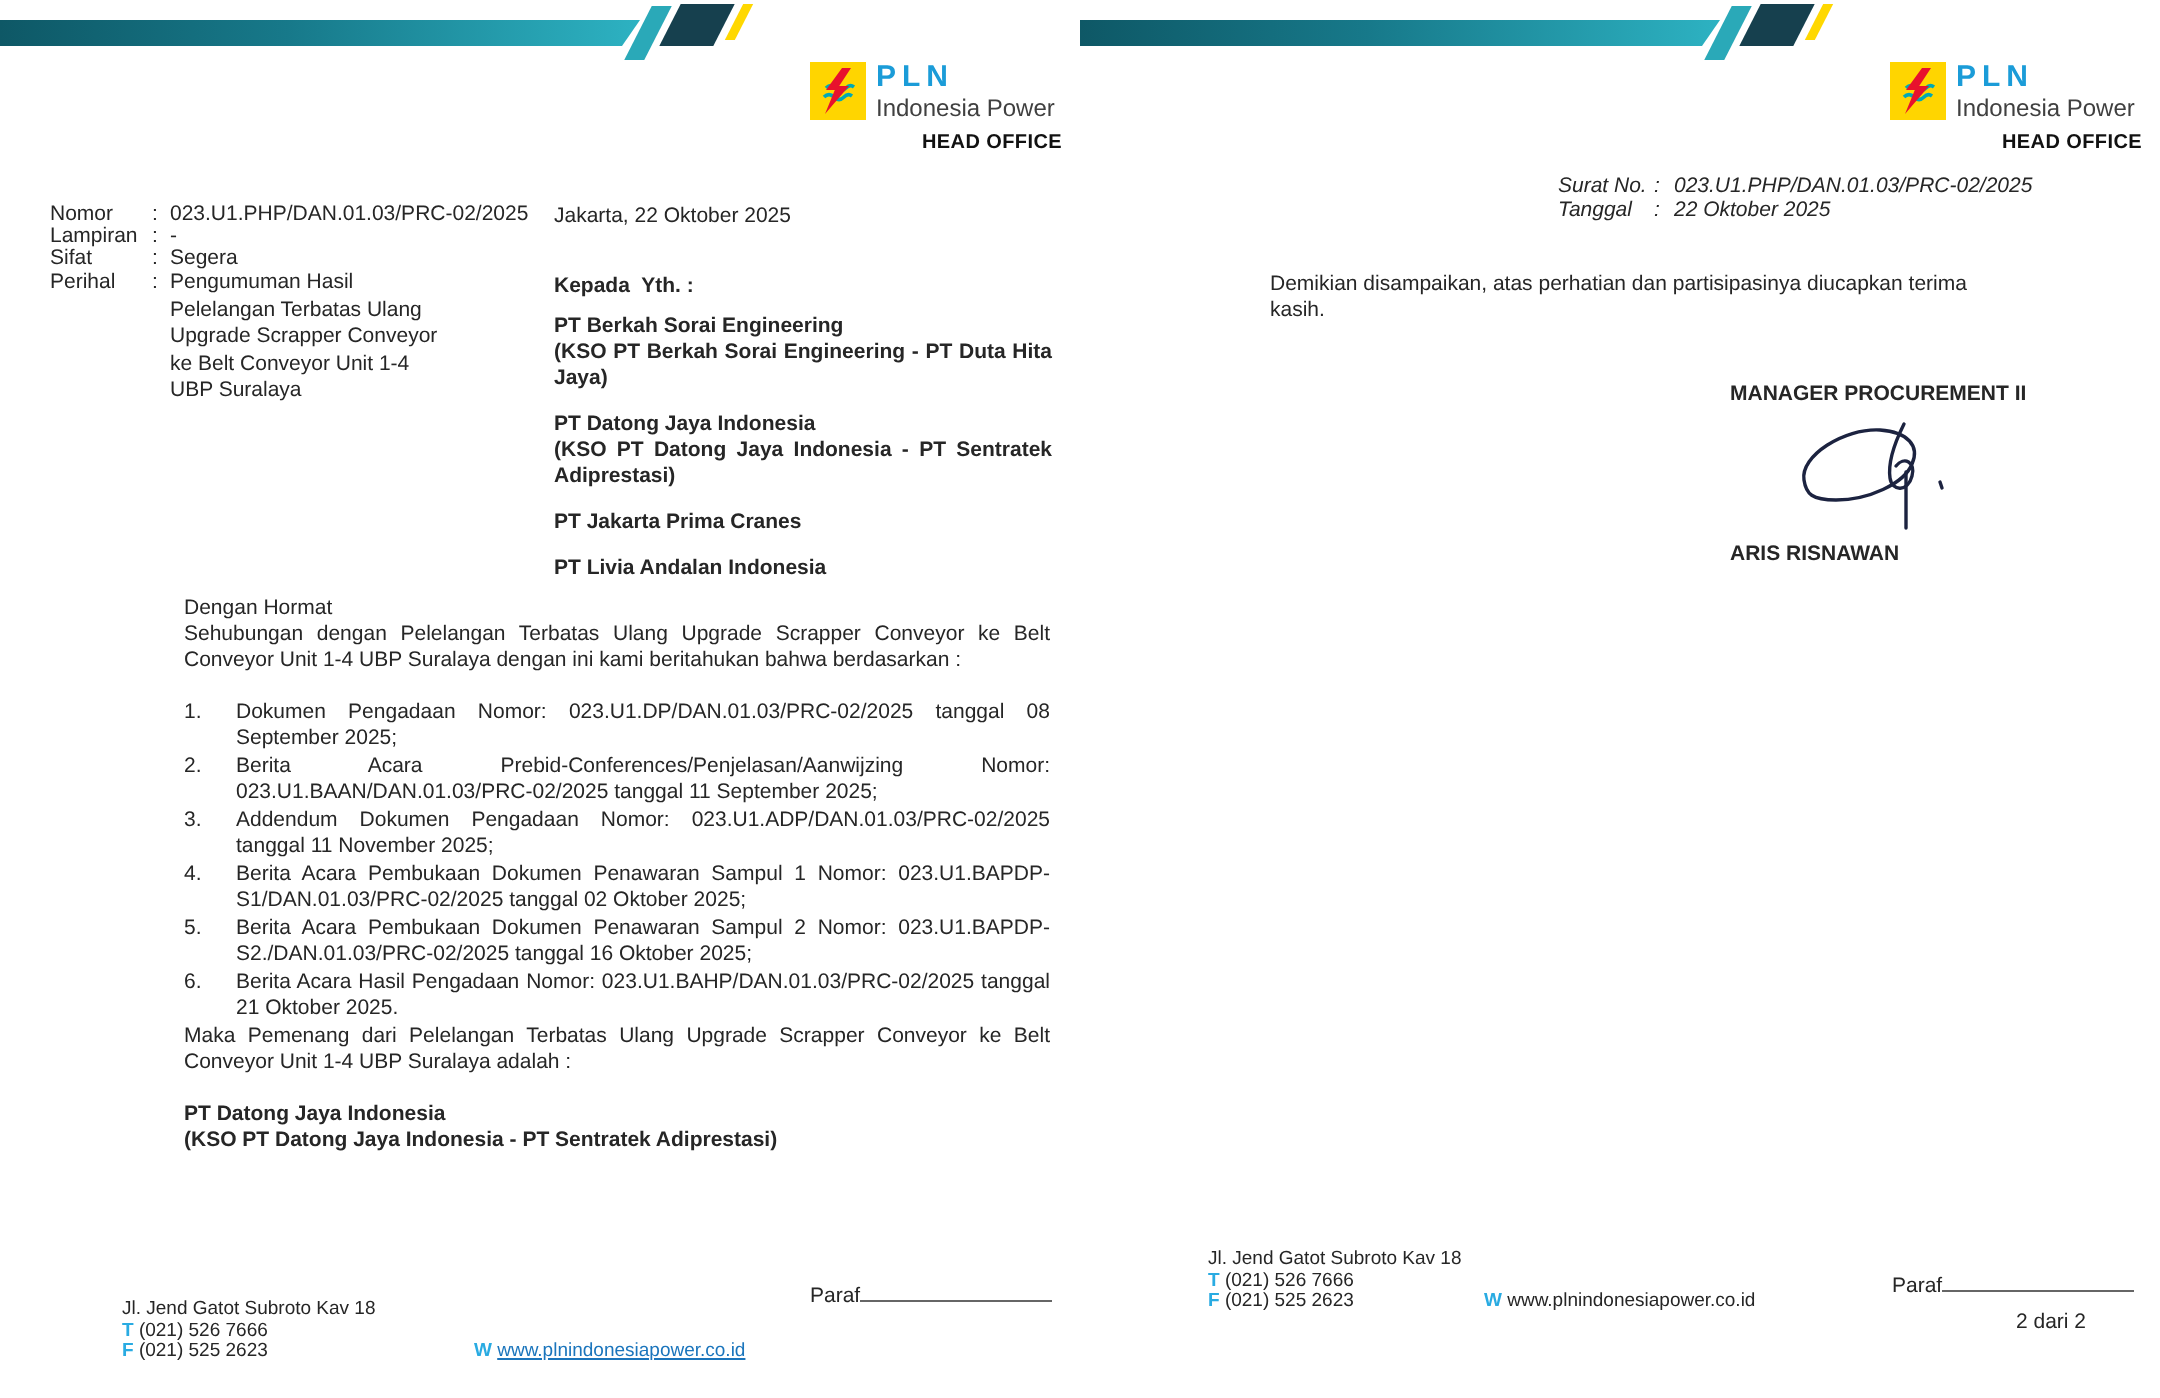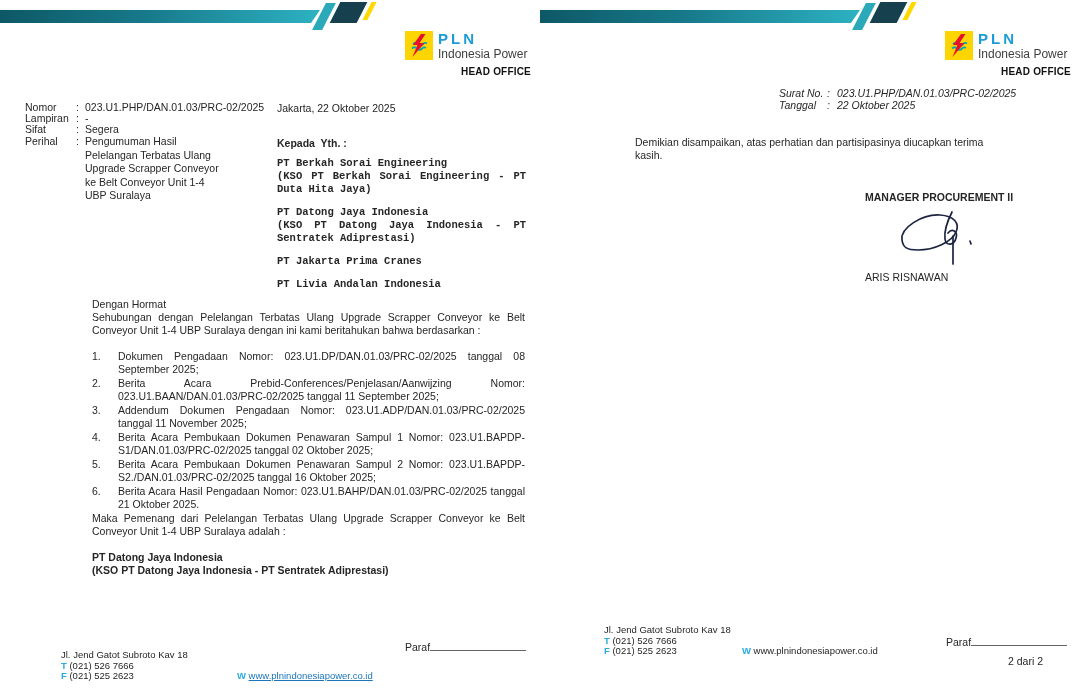--- a/index.html
+++ b/index.html
@@ -30,21 +30,21 @@
   .meta { position:absolute; left:25px; top:102px; width:250px; font-size:10.5px; }
   .meta-row { display:flex; line-height:11px; }
   .meta-row.perihal { line-height:13.5px; }
   .m-label { width:51px; flex:0 0 51px; }
   .m-colon { width:9px; flex:0 0 9px; }
   .m-val { flex:1; }
   .pre-line { white-space:pre-line; }
   .city-date { position:absolute; left:277px; top:102px; font-size:10.5px; line-height:12px; }
   .kepada { position:absolute; left:277px; top:137px; font-size:10.5px; font-weight:bold; white-space:pre; }
   .recipients { position:absolute; left:277px; top:157px; width:249px; font-size:10.5px; font-weight:bold; }
-  .recipient { margin-bottom:10px;font-family:Liberation Mono, monospace; }
+  .recipient { margin-bottom:10px; }
   .recipient .r-name { line-height:13px; }
   .recipient .r-kso { line-height:13px; text-align:justify; }
 
   .body1 { position:absolute; left:92px; top:298px; width:433px; font-size:10.5px; }
   .salutation { line-height:13px; }
   .intro { line-height:13px; text-align:justify; }
   .num-list { margin-top:13px; }
   .num-item { display:flex; margin-bottom:2px; }
   .num-item .n { flex:0 0 26px; line-height:12.5px; }
   .num-item .t { flex:1; line-height:12.5px; text-align:justify; }
@@ -68,21 +68,21 @@
 
   
   .meta2 { position:absolute; left:239px; top:88px; font-size:10.5px;font-style:italic; }
   .meta2 .meta-row { line-height:11.5px; }
   .meta2 .m-label { width:48px; flex:0 0 48px; }
   .meta2 .m-colon { width:10px; flex:0 0 10px; }
   .body2 { position:absolute; left:95px; top:136px; width:370px; font-size:10.5px; line-height:13px; }
   .sign-block { position:absolute; left:325px; top:191px; width:150px; text-align:left; }
   .sign-title { font-size:10.5px; font-weight:bold; line-height:13px; }
   .sign-svg { margin:2px auto 1px; display:block; }
-  .sign-name { font-size:10.5px; font-weight:normal; line-height:13px; }
+  .sign-name { font-size:10.5px; font-weight:bold; line-height:13px; }
   .page-num { position:absolute; left:468px; top:655px; font-size:10.5px; }
 </style>
 </head>
 <body>
 
 <div id="canvas">
 
   <div class="page" id="page1">
 
     <div class="topbar"></div>

